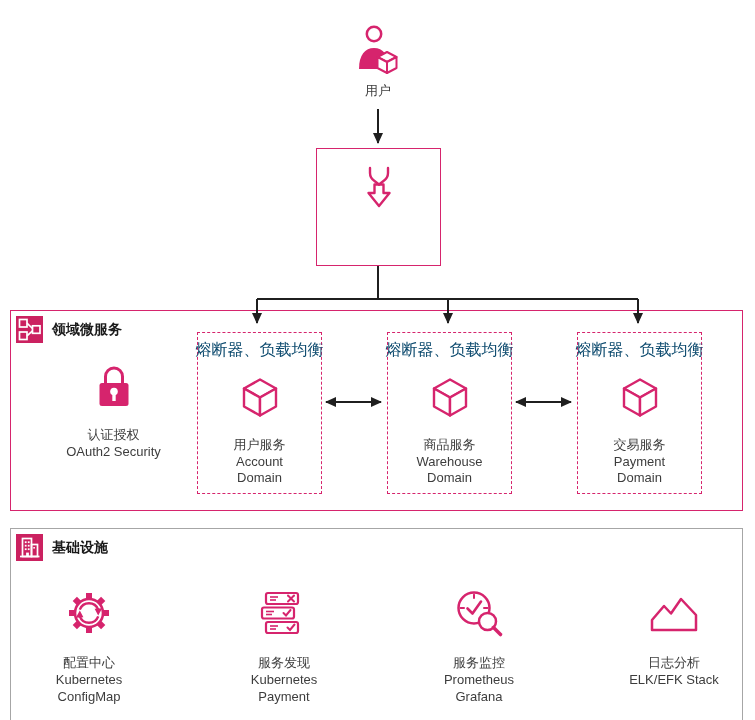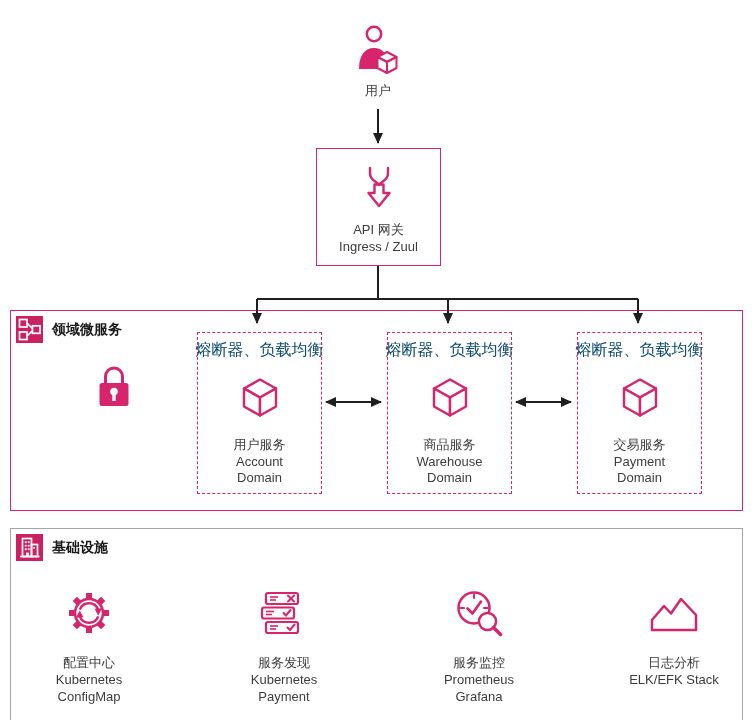--- a/index.html
+++ b/index.html
@@ -87,24 +87,20 @@
   </div>
 
   <div class="gateway-box abs">
     <svg width="48" height="48" viewBox="0 0 48 48">
       <g fill="none" stroke="#d6246d" stroke-width="2.4" stroke-linejoin="round" stroke-linecap="round">
         <path d="M15 5 V10 Q15 15 19.5 18 L24 21.5"></path>
         <path d="M33 5 V10 Q33 15 28.5 18 L24 21.5"></path>
         <path d="M19.5 21.5 H28.5 V30 H34.5 L24 43 L13.5 30 H19.5 Z"></path>
       </g>
     </svg>
-    <div class="node-label">
-      <div>API 网关</div>
-      <div>Ingress / Zuul</div>
-    </div>
   </div>
 
   <div class="section section-domain abs">
     <div class="sec-head">
       <span class="sec-icon">
         <svg width="27" height="27" viewBox="0 0 27 27">
           <g fill="none" stroke="#ffffff" stroke-width="1.7">
             <rect x="3.5" y="3.5" width="7.5" height="7.5"></rect>
             <rect x="3.5" y="16" width="7.5" height="7.5"></rect>
             <rect x="16.5" y="9.8" width="7.5" height="7.5"></rect>
@@ -116,20 +112,24 @@
       <span class="sec-title">领域微服务</span>
     </div>
 
     <div class="auth-group abs col">
       <svg width="44" height="50" viewBox="0 0 44 50">
         <path d="M13.5 22 V15.5 A8.5 8.5 0 0 1 30.5 15.5 V22" fill="none" stroke="#d6246d" stroke-width="3"></path>
         <rect x="7.5" y="22" width="29" height="23" rx="2.5" fill="#d6246d"></rect>
         <circle cx="22" cy="30.5" r="3.8" fill="#ffffff"></circle>
         <rect x="20.3" y="32.5" width="3.4" height="7.5" fill="#ffffff"></rect>
       </svg>
+      <div class="node-label">
+        <div>认证授权</div>
+        <div>OAuth2 Security</div>
+      </div>
     </div>
 
     <div class="svc abs" style="left:186px">
       <div class="badge">熔断器、负载均衡</div>
       <div class="cube-wrap">
         <svg width="46" height="46" viewBox="0 0 46 46">
           <g fill="#fff" stroke="#d6246d" stroke-width="2.4" stroke-linejoin="round">
             <path d="M23 5.5 L39 14.5 L23 23.5 L7 14.5 Z"></path>
             <path d="M7 14.5 V32.5 L23 41.5 V23.5 Z"></path>
             <path d="M39 14.5 V32.5 L23 41.5 V23.5 Z"></path>

